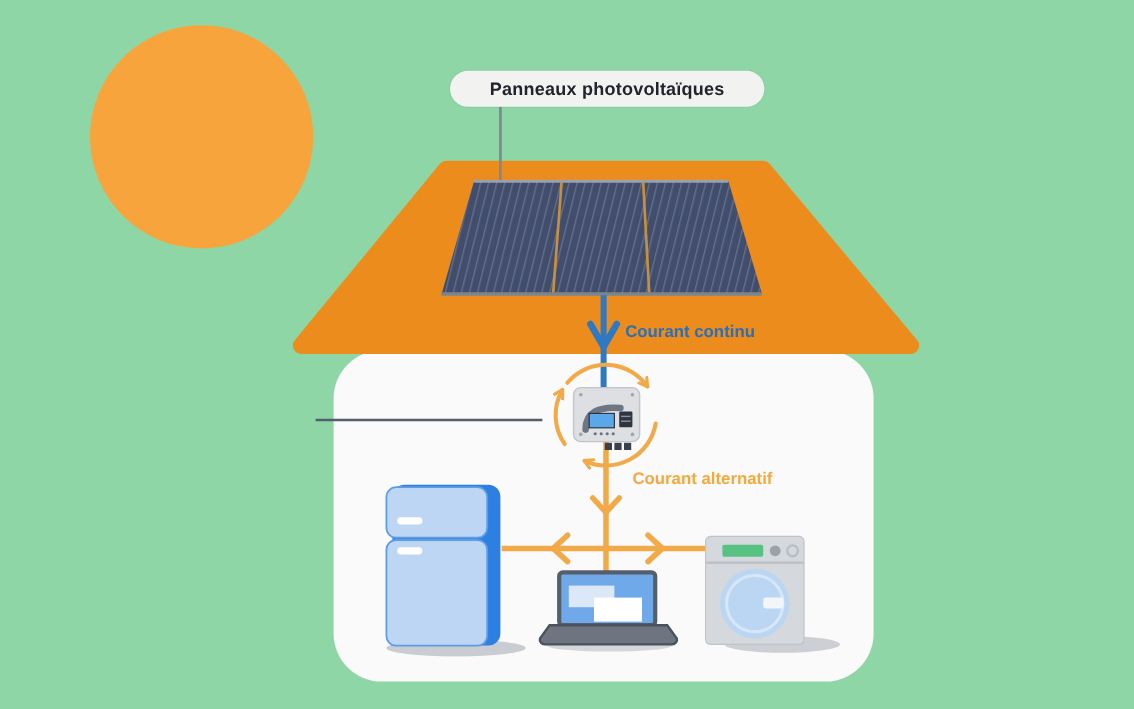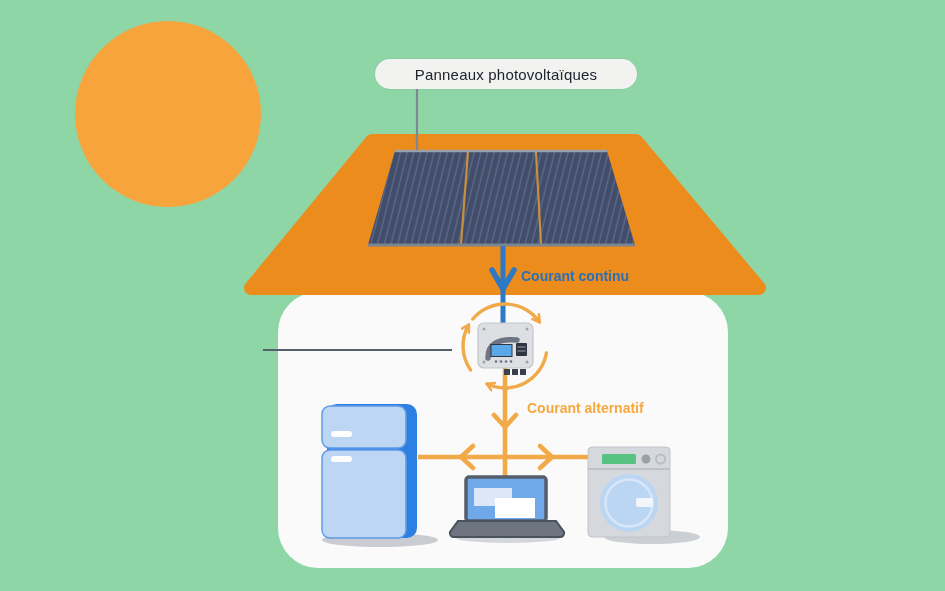--- a/index.html
+++ b/index.html
@@ -9,36 +9,36 @@
     background:#8FD6A7;
     overflow:hidden;
     font-family:"Liberation Sans", sans-serif;
   }
   .canvas svg{position:absolute;left:0;top:0;}
   .label-box{
     position:absolute;
     background:#F2F2F1;
     display:flex;align-items:center;justify-content:center;
     color:#20242C;
-    font-weight:normal;
+    font-weight:bold;
     font-size:15px;
     letter-spacing:.2px;
     box-shadow:0 0 0 1px rgba(0,0,0,0.03);
     border-radius:15px;
   }
   .label-box.panels{left:375px;top:59px;width:262px;height:30px;}
   .label-box.inverter{left:132px;top:326px;width:131px;height:30px;}
   .current-label{
     position:absolute;
     font-weight:bold;
     font-size:14px;
     white-space:nowrap;
   }
   .current-label.dc{left:521px;top:268px;color:#2A6FB8;}
-  .current-label.ac{left:527px;top:400px;color:#F5A93D;}
+  .current-label.ac{left:527px;top:390px;color:#F5A93D;}
 </style>
 </head>
 <body>
 
 <div class="canvas">
 
   <svg width="945" height="591" viewBox="0 0 945 591">
     <defs>
       <pattern id="pstr" width="6.5" height="6.5" patternUnits="userSpaceOnUse" patternTransform="rotate(14)">
         <line x1="3" y1="-1" x2="3" y2="7.5" stroke="#717E9E" stroke-width="1.1" opacity="0.7"></line>

